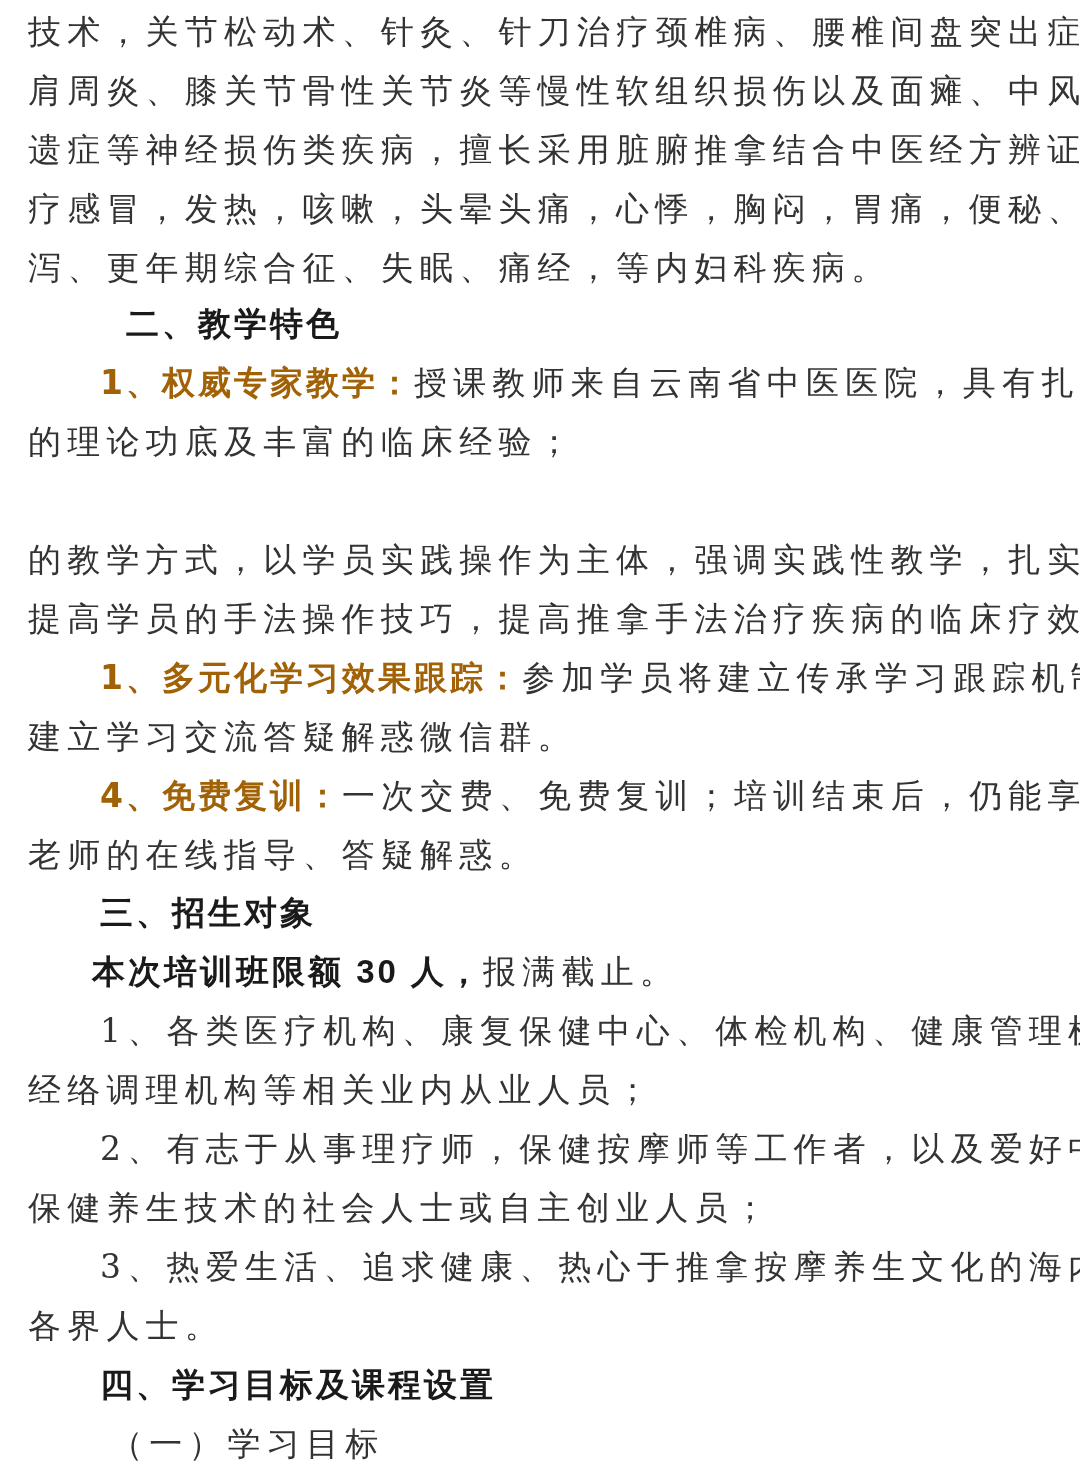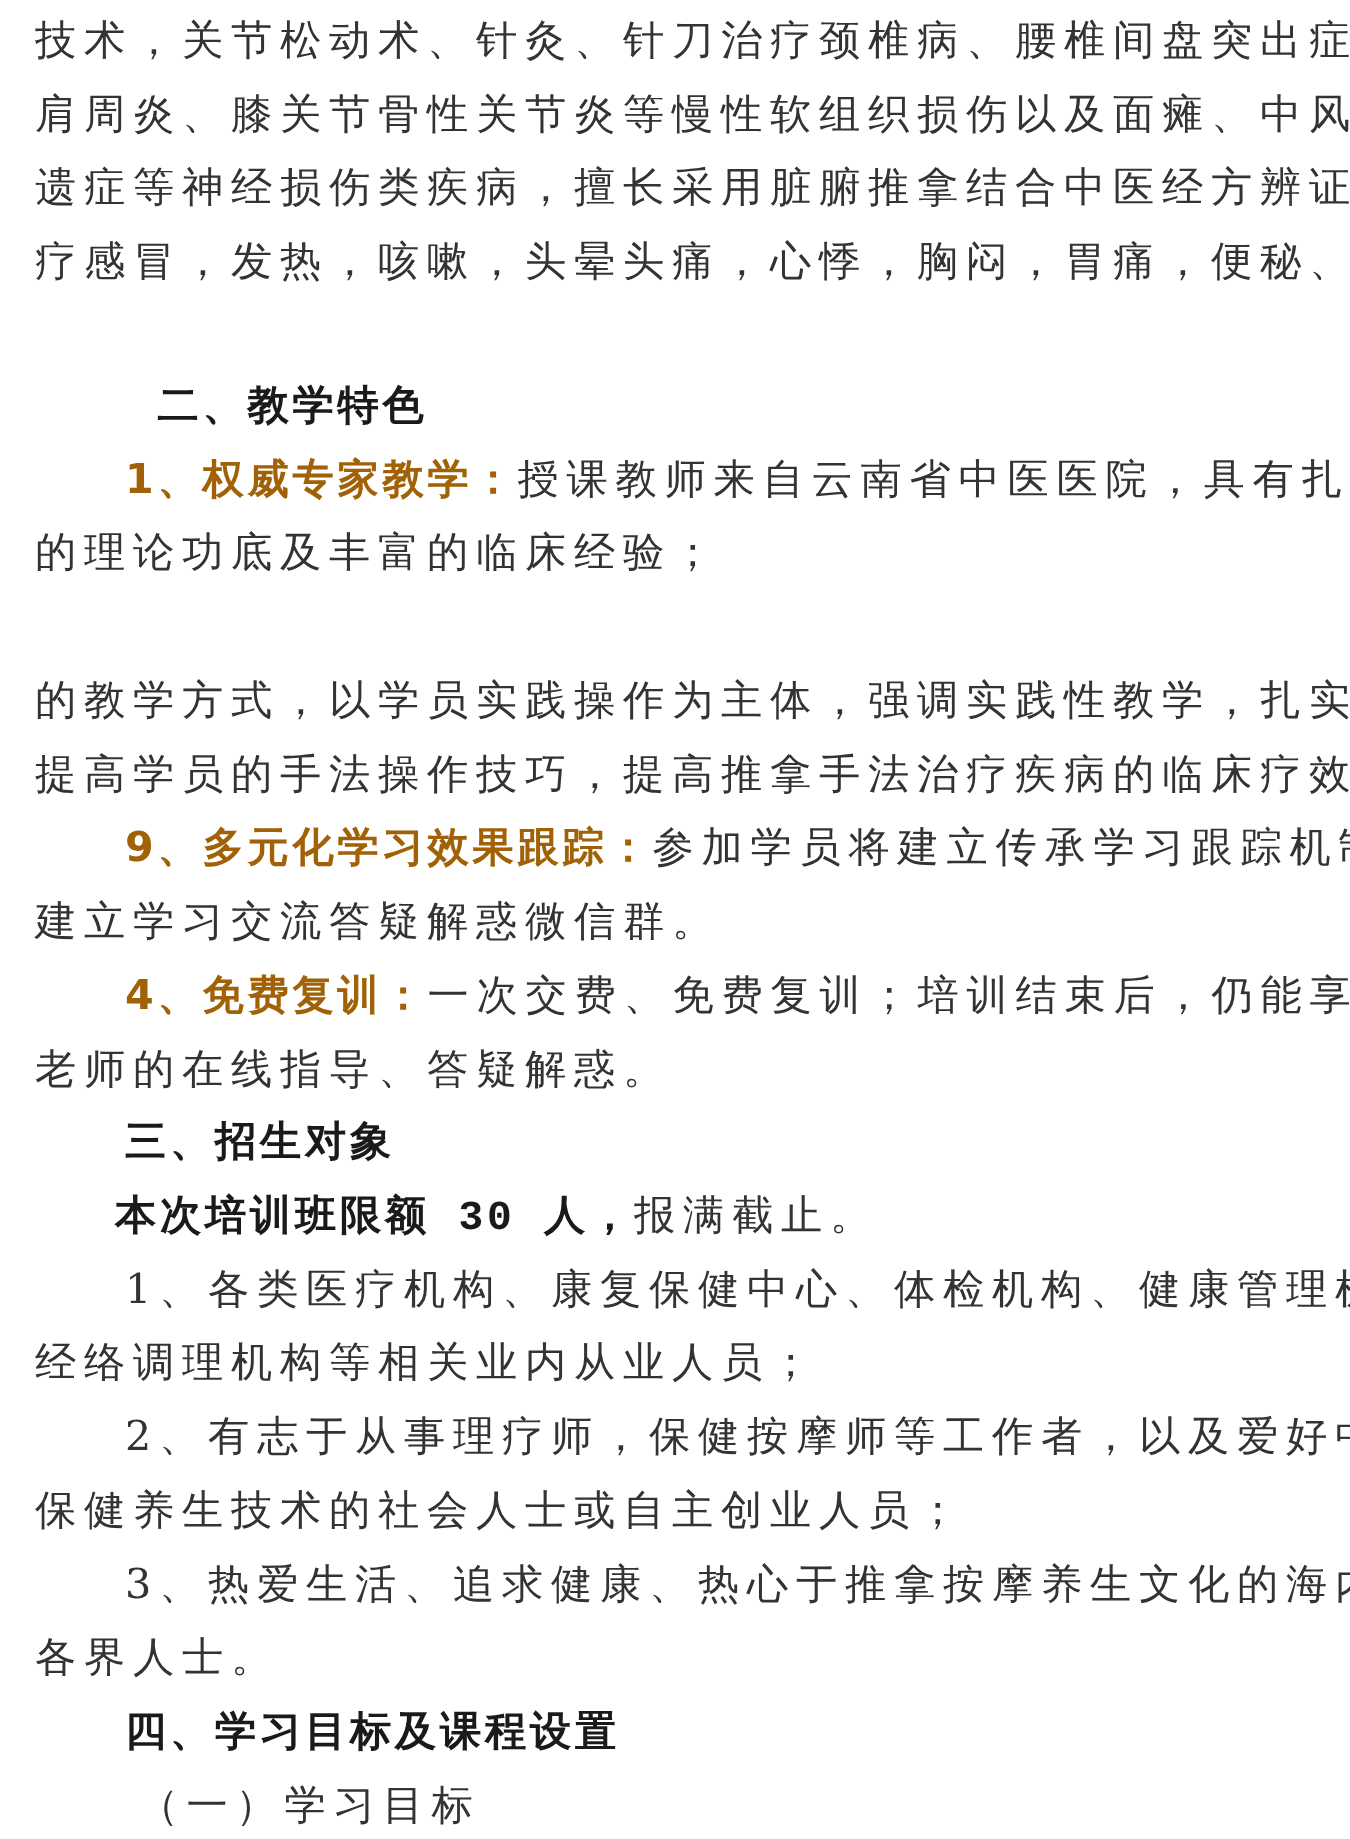--- a/index.html
+++ b/index.html
@@ -42,48 +42,49 @@
       color: #1a1a1a;
       letter-spacing: 3px;
     }
     .bold {
       font-family: "DejaVu Sans", "Liberation Sans", sans-serif;
       font-weight: bold;
       color: #a16207;
       letter-spacing: 3px;
     }
     .intro-bold {
-      font-family: Liberation Mono, monospace;
+      font-family: Liberation Sans, sans-serif;
       font-weight: bold;
       color: #1a1a1a;
       letter-spacing: 3px;
     }
   </style>
 </head>
 <body>
 
 <div class="page">
 
   <div class="line" style="top:12px;">技术，关节松动术、针灸、针刀治疗颈椎病、腰椎间盘突出症、</div>
   <div class="line" style="top:71px;">肩周炎、膝关节骨性关节炎等慢性软组织损伤以及面瘫、中风后</div>
   <div class="line" style="top:130px;">遗症等神经损伤类疾病，擅长采用脏腑推拿结合中医经方辨证治</div>
   <div class="line" style="top:189px;">疗感冒，发热，咳嗽，头晕头痛，心悸，胸闷，胃痛，便秘、腹</div>
+  <div class="line" style="top:248px;">泻、更年期综合征、失眠、痛经，等内妇科疾病。</div>
 
   <div class="line indent heading" style="top:304px;margin-left:26px;">二、教学特色</div>
 
   <div class="line indent" style="top:363px;">
     <span class="bold">1、权威专家教学：</span><span>授课教师来自云南省中医医院，具有扎实</span>
   </div>
   <div class="line" style="top:422px;">的理论功底及丰富的临床经验；</div>
 
   <div class="line" style="top:540px;">的教学方式，以学员实践操作为主体，强调实践性教学，扎实的</div>
   <div class="line" style="top:599px;">提高学员的手法操作技巧，提高推拿手法治疗疾病的临床疗效。</div>
 
   <div class="line indent" style="top:658px;">
-    <span class="bold">9、多元化学习效果跟踪：</span><span>参加学员将建立传承学习跟踪机制，</span>
+    <span class="bold">1、多元化学习效果跟踪：</span><span>参加学员将建立传承学习跟踪机制，</span>
   </div>
   <div class="line" style="top:717px;">建立学习交流答疑解惑微信群。</div>
 
   <div class="line indent" style="top:776px;">
     <span class="bold">4、免费复训：</span><span>一次交费、免费复训；培训结束后，仍能享受</span>
   </div>
   <div class="line" style="top:835px;">老师的在线指导、答疑解惑。</div>
 
   <div class="line indent heading" style="top:893px;">三、招生对象</div>
 

